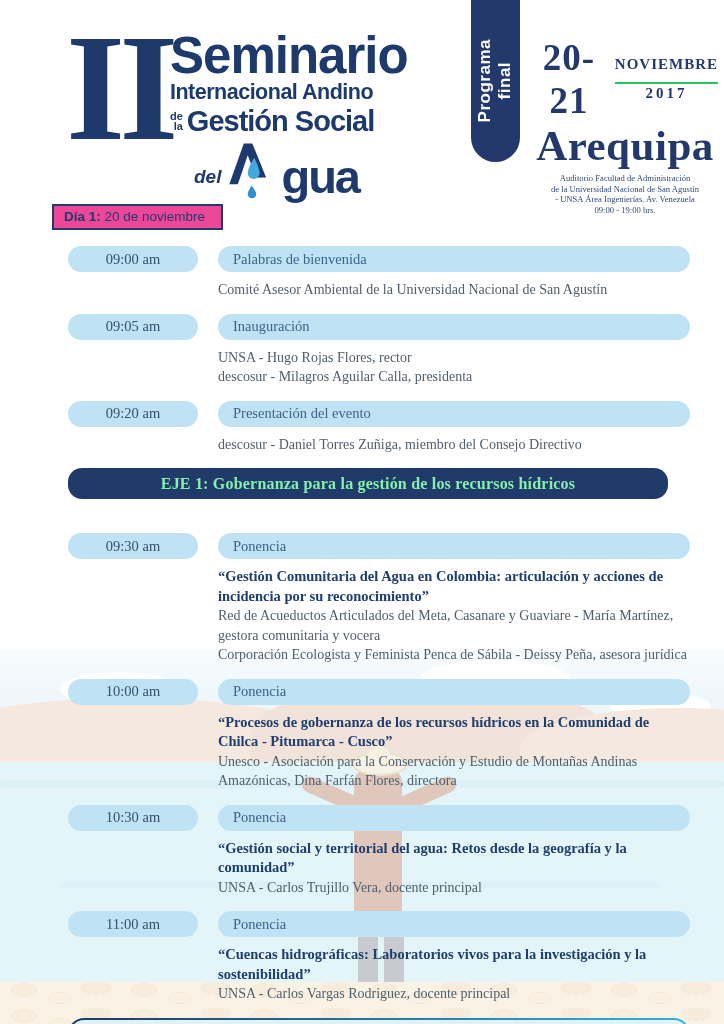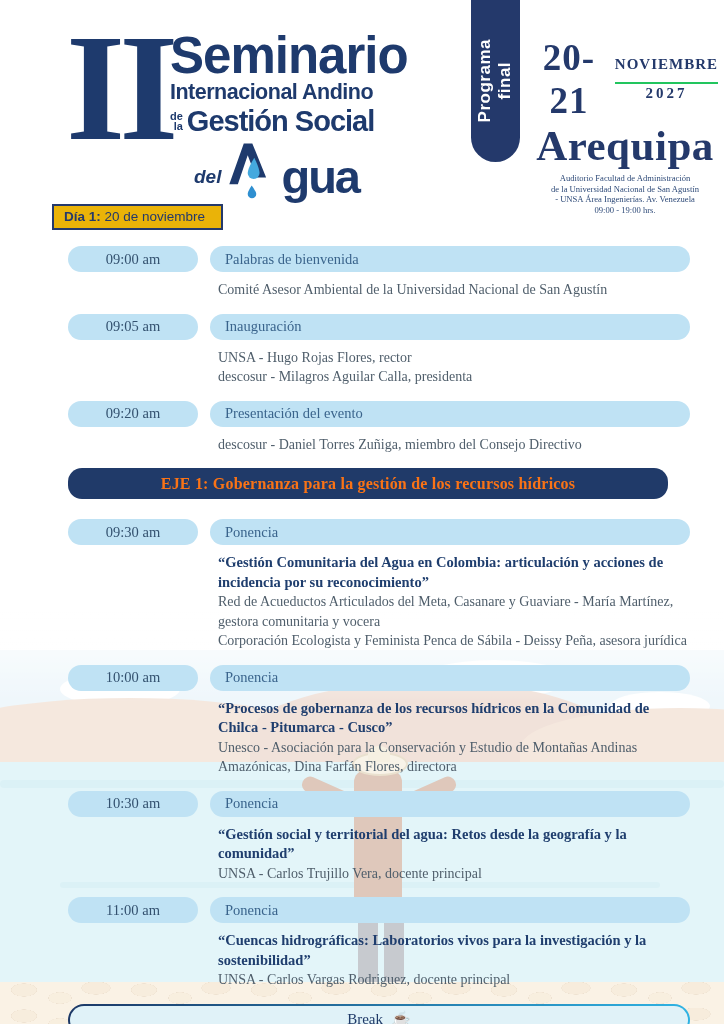--- a/index.html
+++ b/index.html
@@ -61,35 +61,35 @@
   .datebox{position:absolute;left:532px;top:36px;width:186px;text-align:center;color:#24396b;}
   .date-row{display:flex;align-items:center;justify-content:center;gap:9px;}
   .date-days{font-size:37px;font-weight:bold;letter-spacing:1px;}
   .date-monthyear{display:flex;flex-direction:column;align-items:center;}
   .date-month{font-size:15px;font-weight:bold;letter-spacing:1px;border-bottom:2px solid #22c55e;padding-bottom:9px;}
   .date-year{font-size:15px;font-weight:bold;letter-spacing:3px;margin-top:1px;}
   .date-city{font-size:43px;font-weight:bold;letter-spacing:.5px;line-height:1.0;margin-top:2px;}
   .venue{margin-top:6px;font-size:8.6px;line-height:1.25;color:#2e4a78;}
 
   
-  .daybox{margin:4px 0 0 52px;display:inline-block;border:2px solid #24396b;background:#eab308;
+  .daybox{margin:4px 0 0 52px;display:inline-block;border:2px solid #24396b;background:#ec4899;
     padding:3px 16px 4px 10px;font-family:"Liberation Sans",sans-serif;font-size:13.5px;color:#24396b;}
   .daybox b{font-weight:bold;}
 
   
   .schedule{margin:16px 34px 0 68px;}
-  .srow{display:flex;gap:12px;margin-bottom:8px;}
+  .srow{display:flex;gap:20px;margin-bottom:8px;}
   .time-pill{width:130px;min-width:130px;height:26px;background:#bfe2f4;border-radius:13px;
     display:flex;align-items:center;justify-content:center;font-size:14.5px;color:#33516f;}
   .title-bar{flex:1;height:26px;background:#bfe2f4;border-radius:13px;display:flex;align-items:center;
     padding-left:15px;font-size:14.5px;color:#3a648c;box-sizing:border-box;}
   .desc{margin:0 0 14px 150px;max-width:470px;font-size:14px;line-height:19.5px;color:#4f5e6b;}
   .desc .quote{font-weight:bold;color:#1f3e6e;font-size:14.5px;}
-  .eje-banner{height:31px;margin:12px 22px 20px 0;background:#203a69;border-radius:14px;
-    display:flex;align-items:center;justify-content:center;color:#f97316;font-weight:bold;font-size:16px;letter-spacing:.2px;}
+  .eje-banner{height:31px;margin:12px 22px 34px 0;background:#203a69;border-radius:14px;
+    display:flex;align-items:center;justify-content:center;color:#86efac;font-weight:bold;font-size:16px;letter-spacing:.2px;}
   .break-row{position:relative;height:32px;margin-top:10px;border-radius:16px;
     background:linear-gradient(90deg,#1c3866,#2fb3e3);padding:2px;box-sizing:border-box;}
   .break-inner{width:100%;height:100%;border-radius:14px;background:#e0f2f8;
     display:flex;align-items:center;justify-content:center;gap:8px;color:#1f3a68;font-size:15px;}
   .break-icon{font-size:16px;line-height:1;}
 </style>
 </head>
 <body>
 
 <div class="bg-scene">
@@ -143,21 +143,21 @@
     <div class="ribbon">
       <div class="ribbon-text" style="white-space:pre-line;">Programa
 final</div>
     </div>
 
     <div class="datebox">
       <div class="date-row">
         <span class="date-days">20-21</span>
         <span class="date-monthyear">
           <span class="date-month">NOVIEMBRE</span>
-          <span class="date-year">2027</span>
+          <span class="date-year">2017</span>
         </span>
       </div>
       <div class="date-city">Arequipa</div>
       <div class="venue">
         <div>Auditorio Facultad de Administración</div>
         <div>de la Universidad Nacional de San Agustín</div>
         <div>- UNSA Área Ingenierías. Av. Venezuela</div>
         <div>09:00 - 19:00 hrs.</div>
       </div>
     </div>

